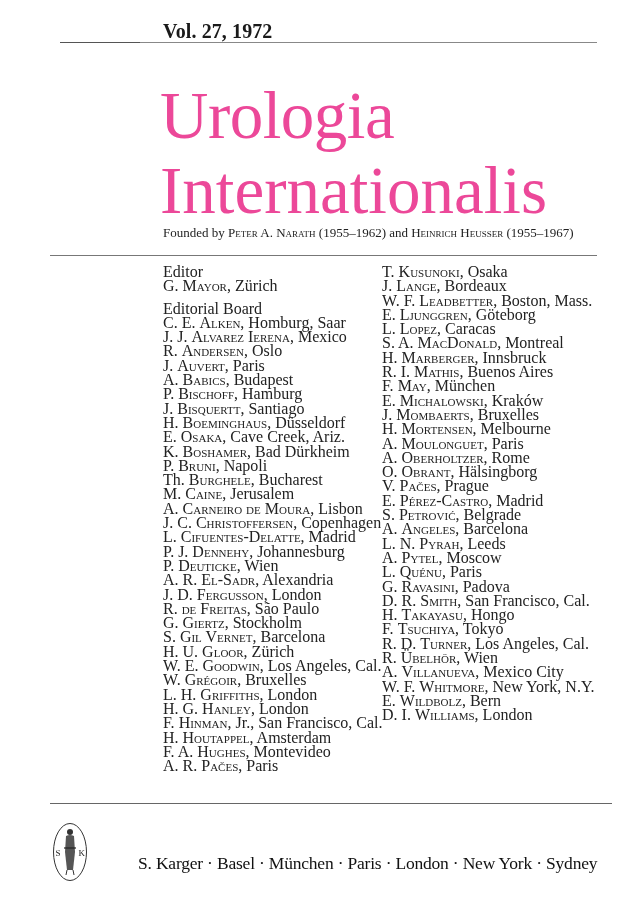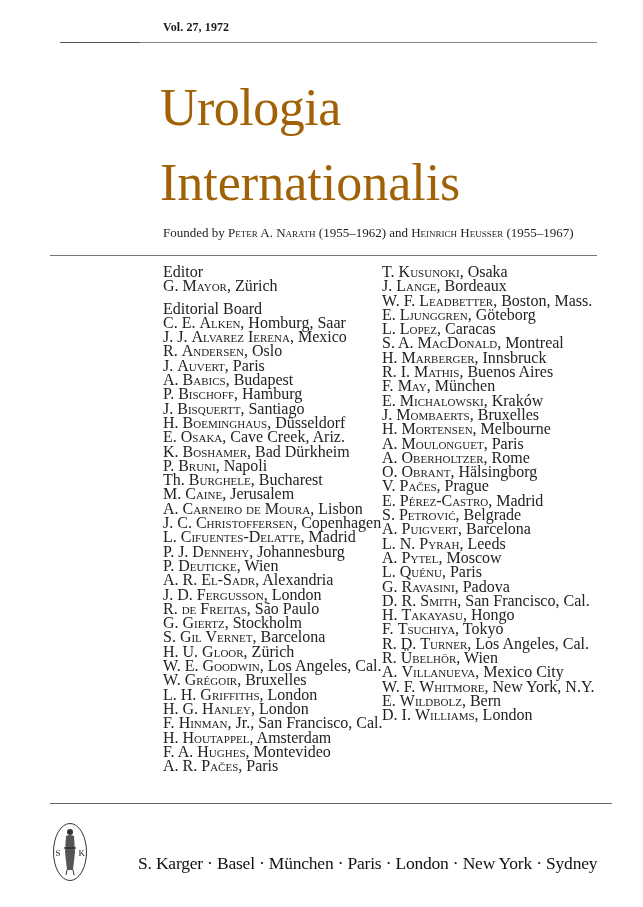--- a/index.html
+++ b/index.html
@@ -13,40 +13,40 @@
       position: relative;
       overflow: hidden;
       color: #1a1a1a;
       font-family: "Liberation Serif", "DejaVu Serif", serif;
     }
     .abs { position: absolute; }
 
     .volume {
       left: 163px;
       top: 20px;
-      font-size: 12px;
+      font-size: 20px;
       font-weight: bold;
       letter-spacing: 0.1px;
     }
     .rule {
       position: absolute;
       height: 1px;
       background: #555;
     }
     .rule.top { left: 60px; top: 42px; width: 397px; }
     .rule.top2 { left: 140px; top: 42px; width: 457px; background: #888; }
     .rule.mid { left: 50px; top: 255px; width: 547px; background: #777; }
     .rule.bottom { left: 50px; top: 803px; width: 562px; background: #666; }
 
     .title {
       left: 160px;
-      font-size: 52px;
+      font-size: 67px;
       line-height: 1;
       font-weight: normal;
-      color: #a16207;
+      color: #ec4899;
       letter-spacing: -0.5px;
     }
     .title.l1 { top: 82px; }
     .title.l2 { top: 157px; letter-spacing: 0px; }
 
     .founded {
       left: 163px;
       top: 225px;
       font-size: 13px;
       color: #222;
@@ -156,21 +156,21 @@
       <span class="line"><span>F. </span><span class="surname">May</span><span>, München</span></span>
       <span class="line"><span>E. </span><span class="surname">Michalowski</span><span>, Kraków</span></span>
       <span class="line"><span>J. </span><span class="surname">Mombaerts</span><span>, Bruxelles</span></span>
       <span class="line"><span>H. </span><span class="surname">Mortensen</span><span>, Melbourne</span></span>
       <span class="line"><span>A. </span><span class="surname">Moulonguet</span><span>, Paris</span></span>
       <span class="line"><span>A. </span><span class="surname">Oberholtzer</span><span>, Rome</span></span>
       <span class="line"><span>O. </span><span class="surname">Obrant</span><span>, Hälsingborg</span></span>
       <span class="line"><span>V. </span><span class="surname">Pačes</span><span>, Prague</span></span>
       <span class="line"><span>E. </span><span class="surname">Pérez-Castro</span><span>, Madrid</span></span>
       <span class="line"><span>S. </span><span class="surname">Petrović</span><span>, Belgrade</span></span>
-      <span class="line"><span>A. </span><span class="surname">Puigvert</span><span>, Barcelona</span></span>
+      <span class="line"><span>A. </span><span class="surname">Angeles</span><span>, Barcelona</span></span>
       <span class="line"><span>L. N. </span><span class="surname">Pyrah</span><span>, Leeds</span></span>
       <span class="line"><span>A. </span><span class="surname">Pytel</span><span>, Moscow</span></span>
       <span class="line"><span>L. </span><span class="surname">Quénu</span><span>, Paris</span></span>
       <span class="line"><span>G. </span><span class="surname">Ravasini</span><span>, Padova</span></span>
       <span class="line"><span>D. R. </span><span class="surname">Smith</span><span>, San Francisco, Cal.</span></span>
       <span class="line"><span>H. </span><span class="surname">Takayasu</span><span>, Hongo</span></span>
       <span class="line"><span>F. </span><span class="surname">Tsuchiya</span><span>, Tokyo</span></span>
       <span class="line"><span>R. D. </span><span class="surname">Turner</span><span>, Los Angeles, Cal.</span></span>
       <span class="line"><span>R. </span><span class="surname">Übelhör</span><span>, Wien</span></span>
       <span class="line"><span>A. </span><span class="surname">Villanueva</span><span>, Mexico City</span></span>

